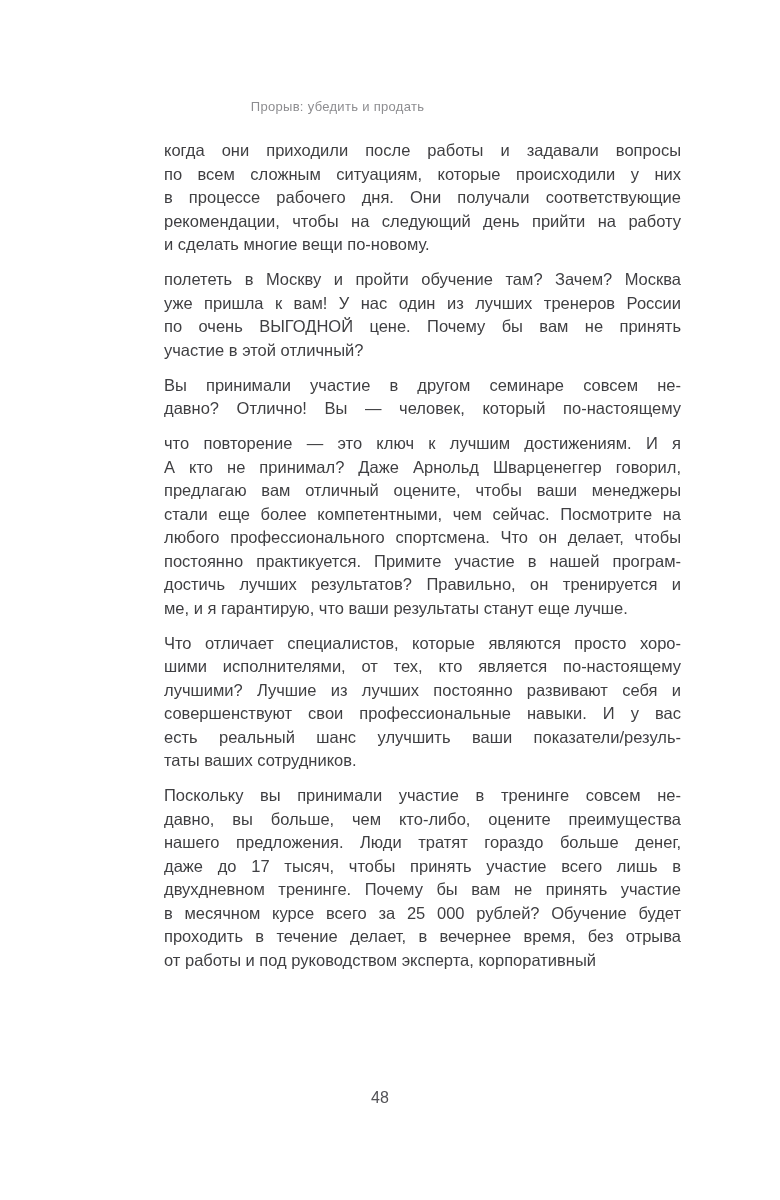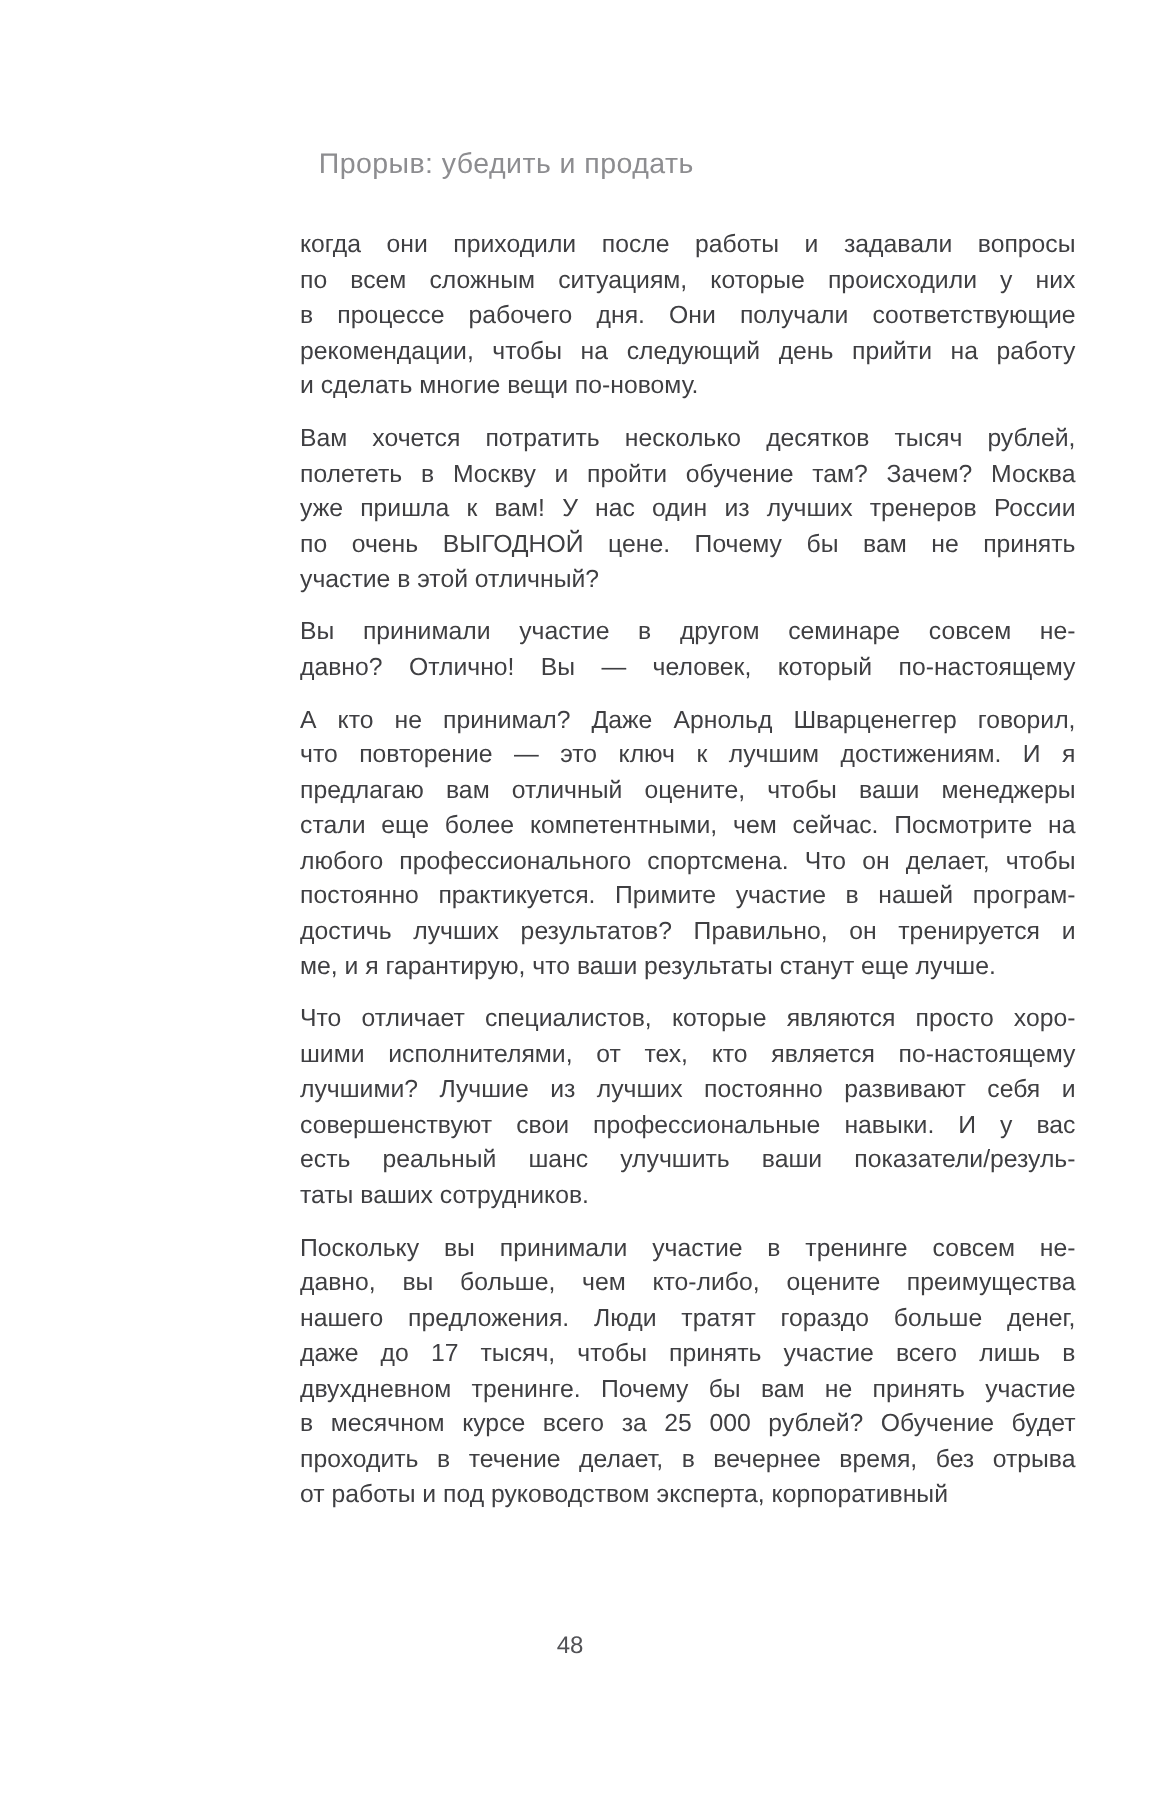--- a/index.html
+++ b/index.html
@@ -14,33 +14,32 @@
     background: var(--bg, #ffffff);
     font-family: "Liberation Sans", "DejaVu Sans", sans-serif;
     overflow: hidden;
   }
   .running-title {
     position: absolute;
     top: 99px;
     left: 0;
     width: 675px;
     text-align: center;
-    font-size: 19px;
+    font-size: 13px;
     letter-spacing: 0.3px;
     color: var(--title-color, #8d8d90);
   }
   .body-text {
     position: absolute;
-    top: 152px;
+    top: 139px;
     left: 164px;
     width: 517px;
     font-size: 16.5px;
     line-height: 23.5px;
     color: var(--text-color, #3f3f42);
-    margin-left: 36px;
   }
   .paragraph {
     margin: 0 0 11.5px 0;
   }
   .paragraph:last-child {
     margin-bottom: 0;
   }
   .line {
     text-align: justify;
     text-align-last: justify;
@@ -67,33 +66,32 @@
 
   <div class="body-text">
       <div class="paragraph">
         <div class="line">когда они приходили после работы и задавали вопросы</div>
         <div class="line">по всем сложным ситуациям, которые происходили у них</div>
         <div class="line">в процессе рабочего дня. Они получали соответствующие</div>
         <div class="line">рекомендации, чтобы на следующий день прийти на работу</div>
         <div class="line last">и сделать многие вещи по-новому.</div>
       </div>
       <div class="paragraph">
-        <div class="line">Вам хочется потратить несколько десятков тысяч рублей,</div>
         <div class="line">полететь в Москву и пройти обучение там? Зачем? Москва</div>
         <div class="line">уже пришла к вам! У нас один из лучших тренеров России</div>
         <div class="line">по очень ВЫГОДНОЙ цене. Почему бы вам не принять</div>
         <div class="line last">участие в этой отличный?</div>
       </div>
       <div class="paragraph">
         <div class="line">Вы принимали участие в другом семинаре совсем не-</div>
         <div class="line">давно? Отлично! Вы — человек, который по-настоящему</div>
       </div>
       <div class="paragraph">
+        <div class="line">что повторение — это ключ к лучшим достижениям. И я</div>
         <div class="line">А кто не принимал? Даже Арнольд Шварценеггер говорил,</div>
-        <div class="line">что повторение — это ключ к лучшим достижениям. И я</div>
         <div class="line">предлагаю вам отличный оцените, чтобы ваши менеджеры</div>
         <div class="line">стали еще более компетентными, чем сейчас. Посмотрите на</div>
         <div class="line">любого профессионального спортсмена. Что он делает, чтобы</div>
         <div class="line">постоянно практикуется. Примите участие в нашей програм-</div>
         <div class="line">достичь лучших результатов? Правильно, он тренируется и</div>
         <div class="line last">ме, и я гарантирую, что ваши результаты станут еще лучше.</div>
       </div>
       <div class="paragraph">
         <div class="line">Что отличает специалистов, которые являются просто хоро-</div>
         <div class="line">шими исполнителями, от тех, кто является по-настоящему</div>

